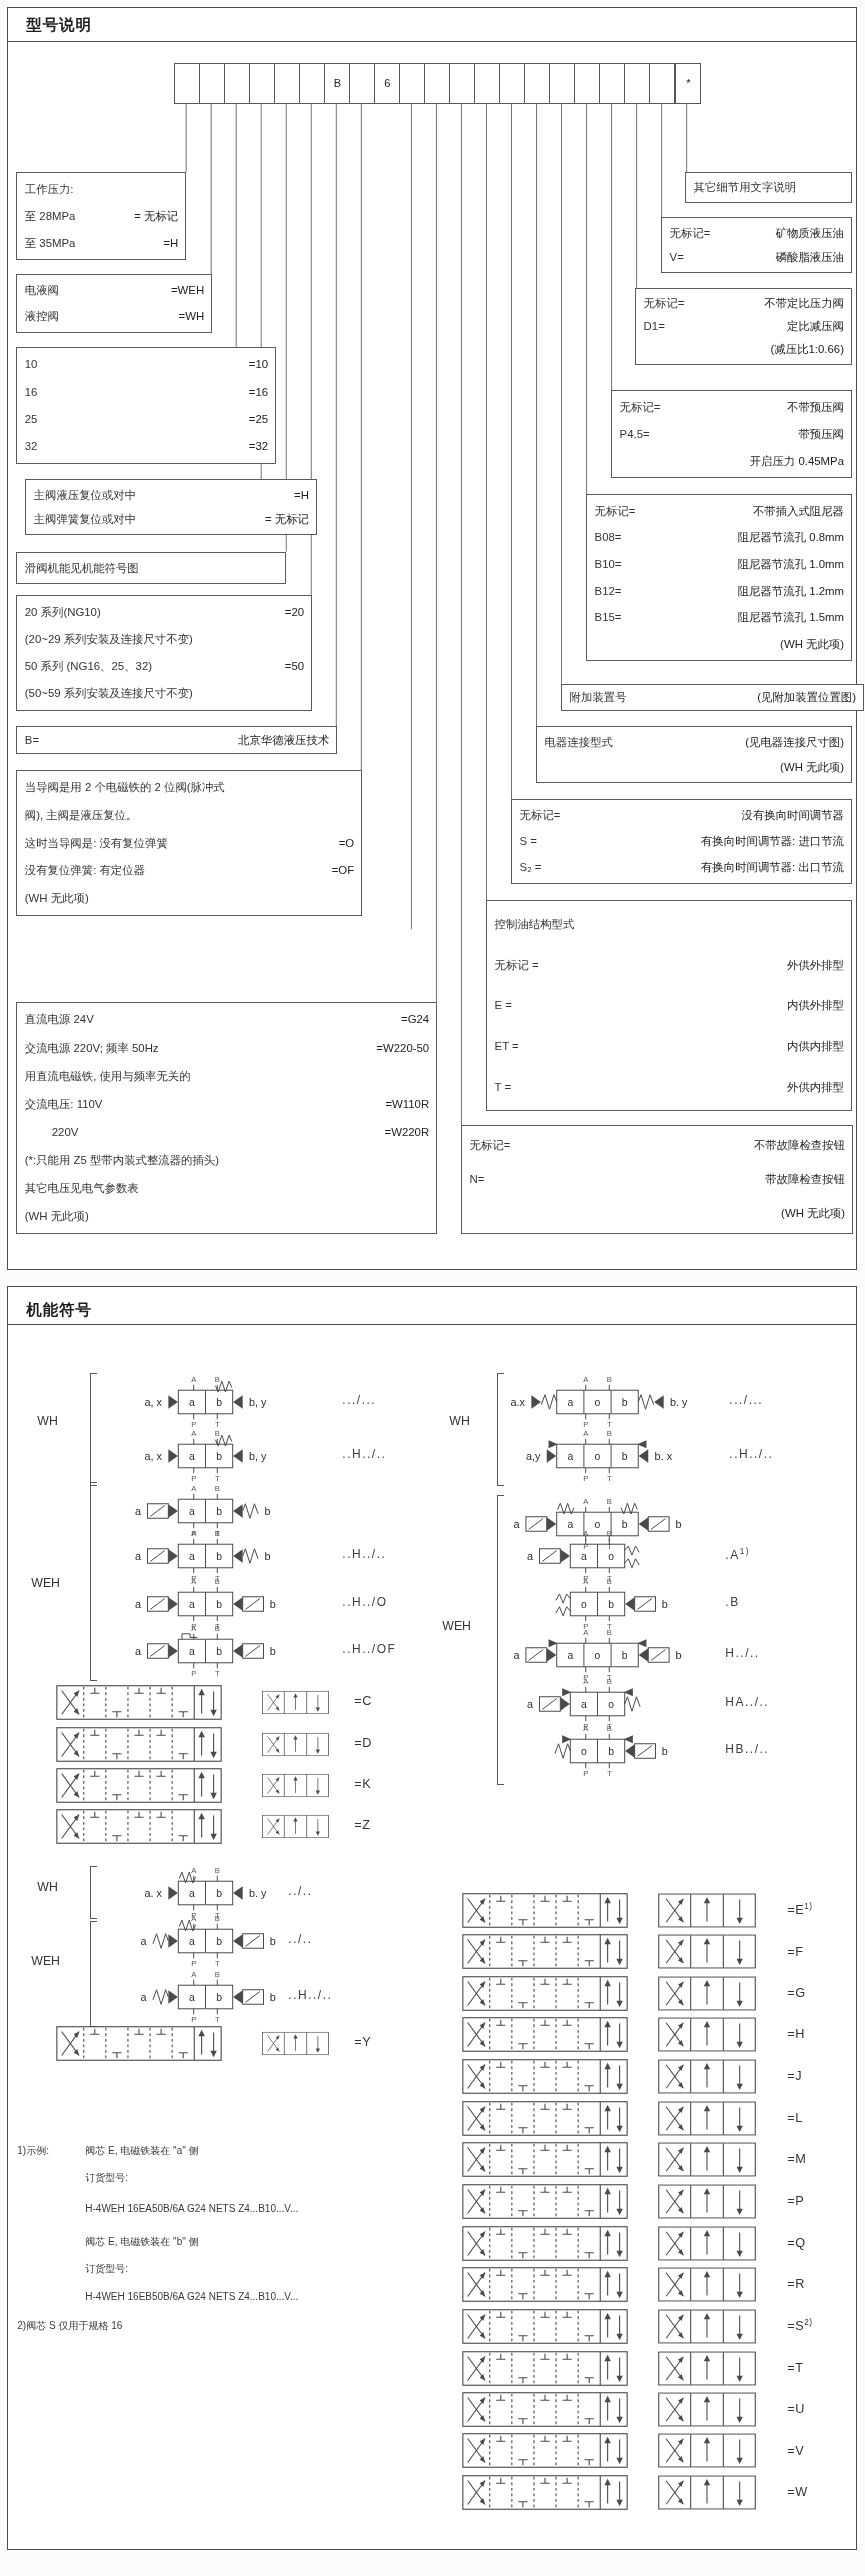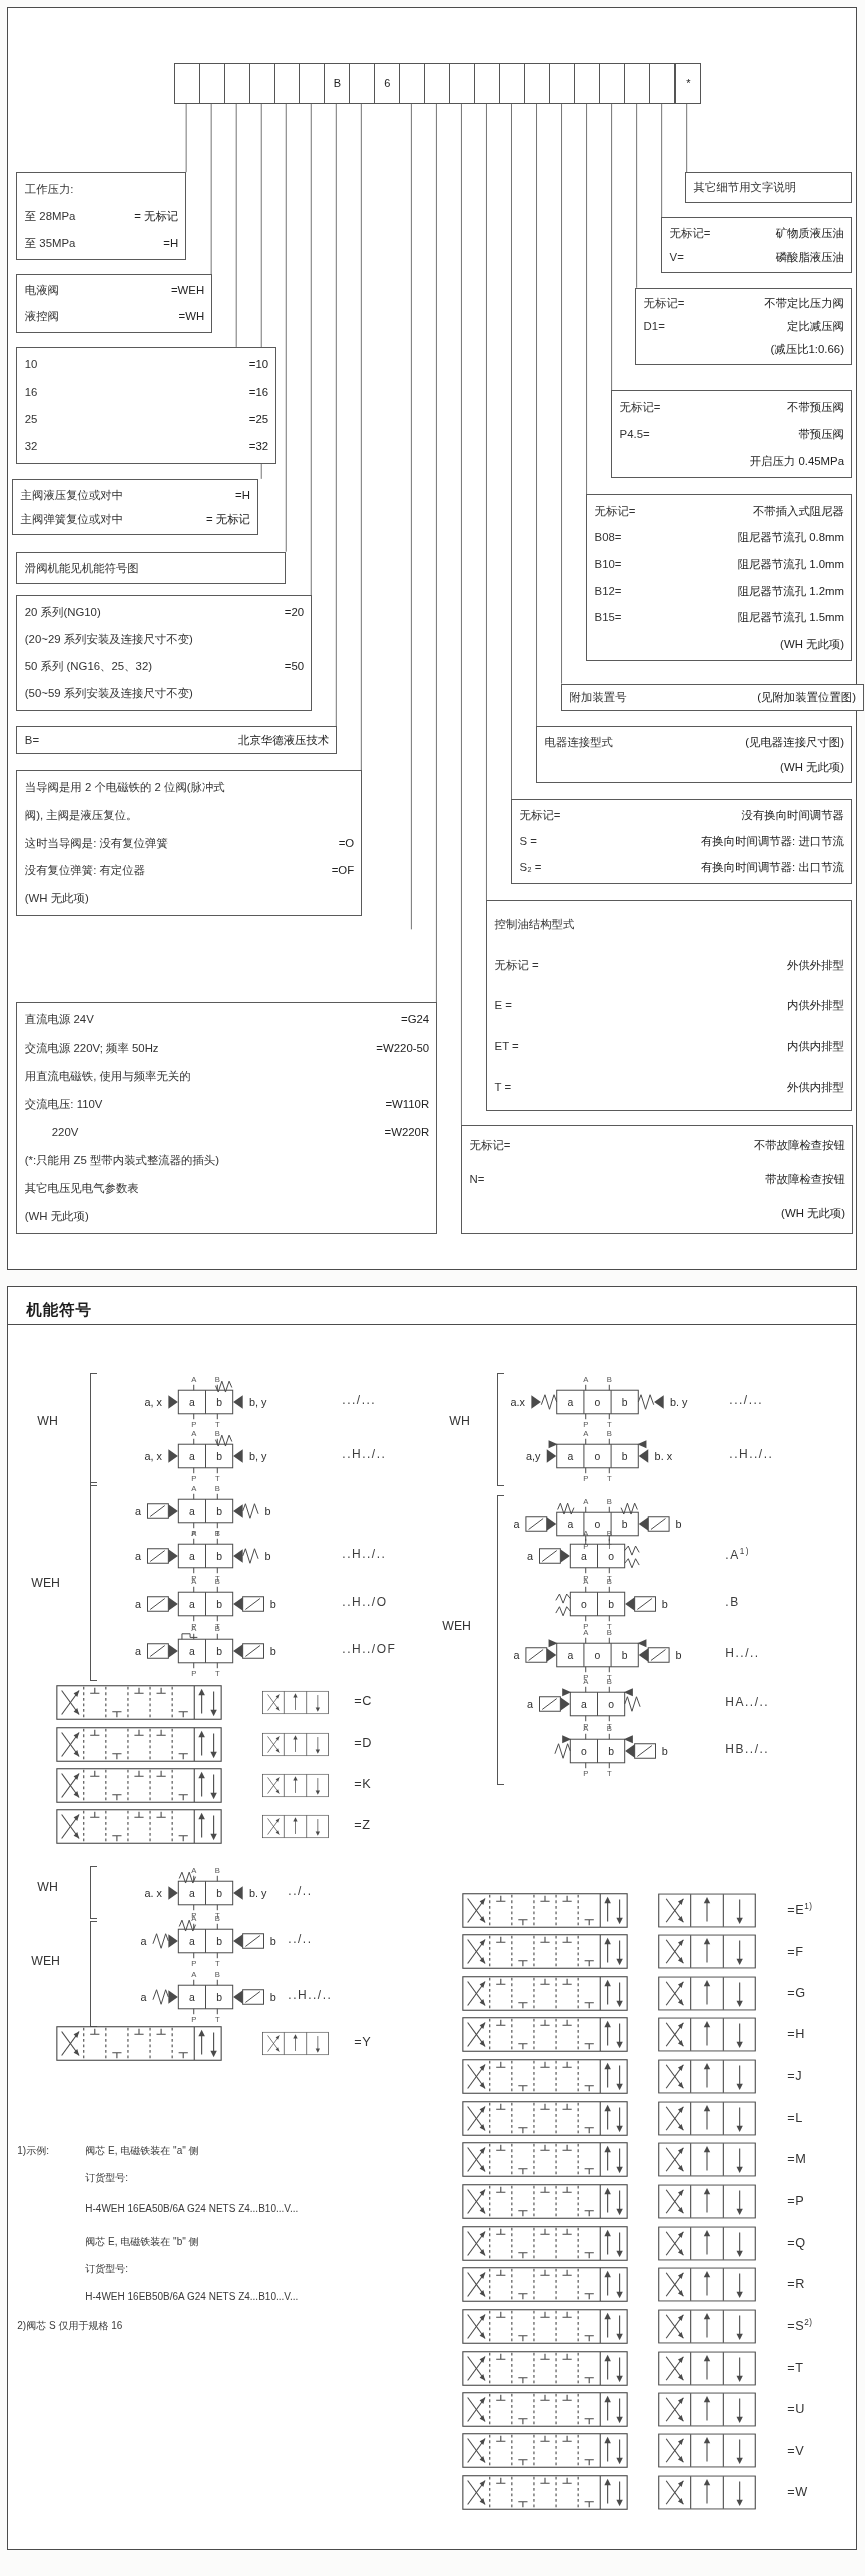--- a/index.html
+++ b/index.html
@@ -81,20 +81,21 @@
         <polygon points="28,6 22,9 26,13"></polygon>
           <polygon points="28,32 22,29 26,25"></polygon>
         <polygon points="54,4 50.5,11 57.5,11"></polygon>
           <polygon points="90,34 86.5,27 93.5,27"></polygon>
       </g>
     </symbol>
   </defs>
 </svg>
 
 <div class="panel" id="panel1">
+  <div class="phead">型号说明</div>
 
   <svg class="ovl" width="850" height="1263" viewBox="0 0 934 1387">
     <g stroke="#666" stroke-width="1">
       <line x1="195.75" y1="105" x2="195.75" y2="180"></line>
       <line x1="223.25" y1="105" x2="223.25" y2="292"></line>
       <line x1="250.75" y1="105" x2="250.75" y2="372"></line>
       <line x1="278.25" y1="105" x2="278.25" y2="517"></line>
       <line x1="305.75" y1="105" x2="305.75" y2="597"></line>
       <line x1="333.25" y1="105" x2="333.25" y2="645"></line>
       <line x1="360.75" y1="105" x2="360.75" y2="789"></line>
@@ -175,21 +176,21 @@
       </div>
     <div class="br">
         <span class="bl">25</span>
         <span class="bc">=25</span>
       </div>
     <div class="br">
         <span class="bl">32</span>
         <span class="bc">=32</span>
       </div>
   </div>
-  <div class="sbox" style="left:4px;top:471px;width:246px;height:56px">
+  <div class="sbox" style="left:17px;top:471px;width:292px;height:56px">
     <div class="br">
         <span class="bl">主阀液压复位或对中</span>
         <span class="bc">=H</span>
       </div>
     <div class="br">
         <span class="bl">主阀弹簧复位或对中</span>
         <span class="bc">= 无标记</span>
       </div>
   </div>
   <div class="sbox" style="left:8.2px;top:544px;width:270px;height:32px">

